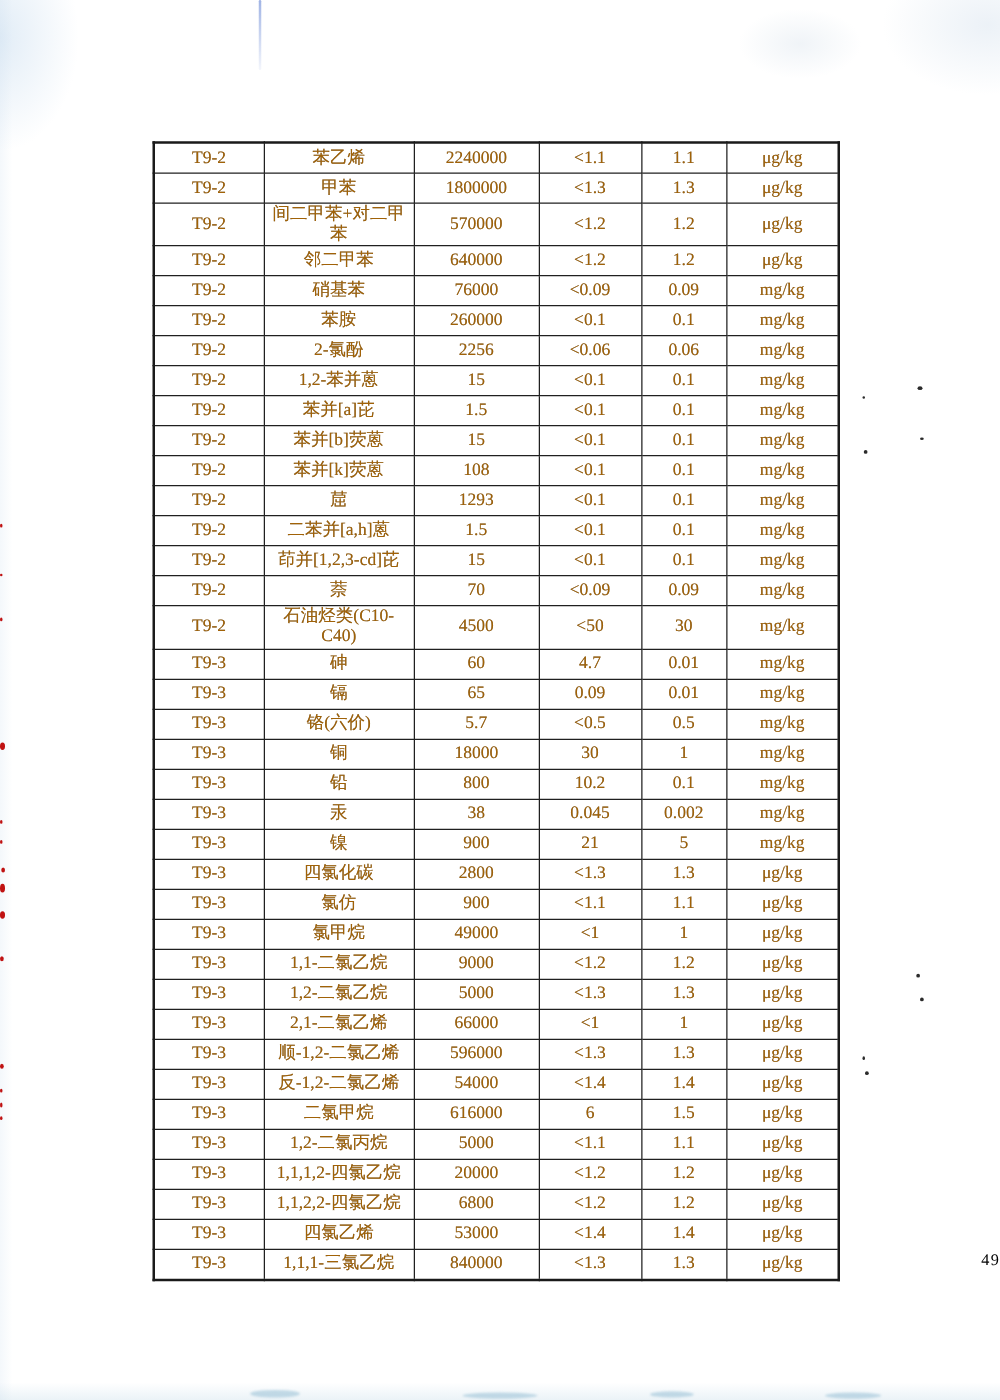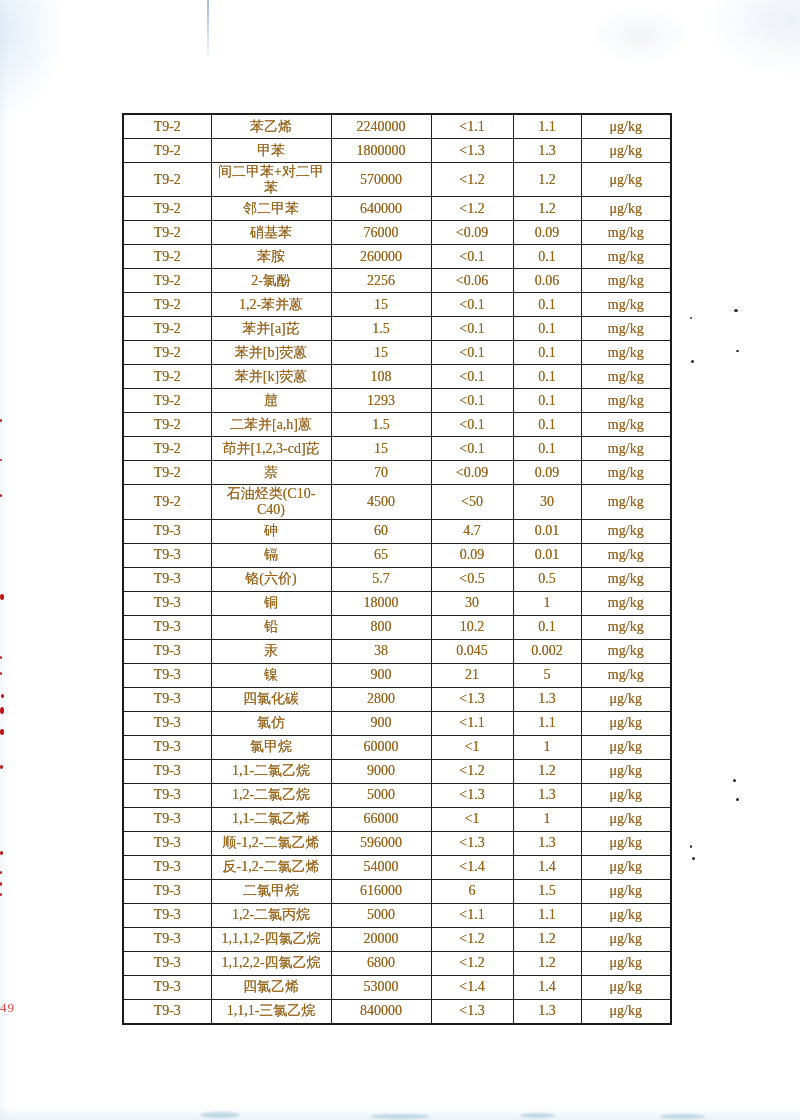--- a/index.html
+++ b/index.html
@@ -33,21 +33,21 @@
   table.results td{
     border:1.5px solid #202020;
     text-align:center;vertical-align:middle;
     height:21px;padding:1px 2px;line-height:1.12;
     text-shadow:0 0 .5px rgba(0,0,0,.45);
     word-break:break-word;
   }
   table.results{border:2px solid #1a1a1a;}
   .page-number{
     position:absolute;left:0;top:1000px;width:800px;
-    text-align:left;font-size:13px;color:#ef4444;
+    text-align:right;font-size:13px;color:#000000;
     letter-spacing:1px;
   }
   
   .speck{position:absolute;border-radius:50%;pointer-events:none;}
   .speck.red{background:#c01212;filter:blur(.3px);}
   .speck.dark{background:#2b2b2b;filter:blur(.2px);}
   .speck.blue{background:#9fc4d8;filter:blur(1px);opacity:.6;}
 </style>
 </head>
 <body>
@@ -261,21 +261,21 @@
         <td>T9-3</td>
         <td>氯仿</td>
         <td>900</td>
         <td>&lt;1.1</td>
         <td>1.1</td>
         <td>μg/kg</td>
       </tr>
       <tr>
         <td>T9-3</td>
         <td>氯甲烷</td>
-        <td>60000</td>
+        <td>49000</td>
         <td>&lt;1</td>
         <td>1</td>
         <td>μg/kg</td>
       </tr>
       <tr>
         <td>T9-3</td>
         <td>1,1-二氯乙烷</td>
         <td>9000</td>
         <td>&lt;1.2</td>
         <td>1.2</td>
@@ -284,21 +284,21 @@
       <tr>
         <td>T9-3</td>
         <td>1,2-二氯乙烷</td>
         <td>5000</td>
         <td>&lt;1.3</td>
         <td>1.3</td>
         <td>μg/kg</td>
       </tr>
       <tr>
         <td>T9-3</td>
-        <td>1,1-二氯乙烯</td>
+        <td>2,1-二氯乙烯</td>
         <td>66000</td>
         <td>&lt;1</td>
         <td>1</td>
         <td>μg/kg</td>
       </tr>
       <tr>
         <td>T9-3</td>
         <td>顺-1,2-二氯乙烯</td>
         <td>596000</td>
         <td>&lt;1.3</td>

